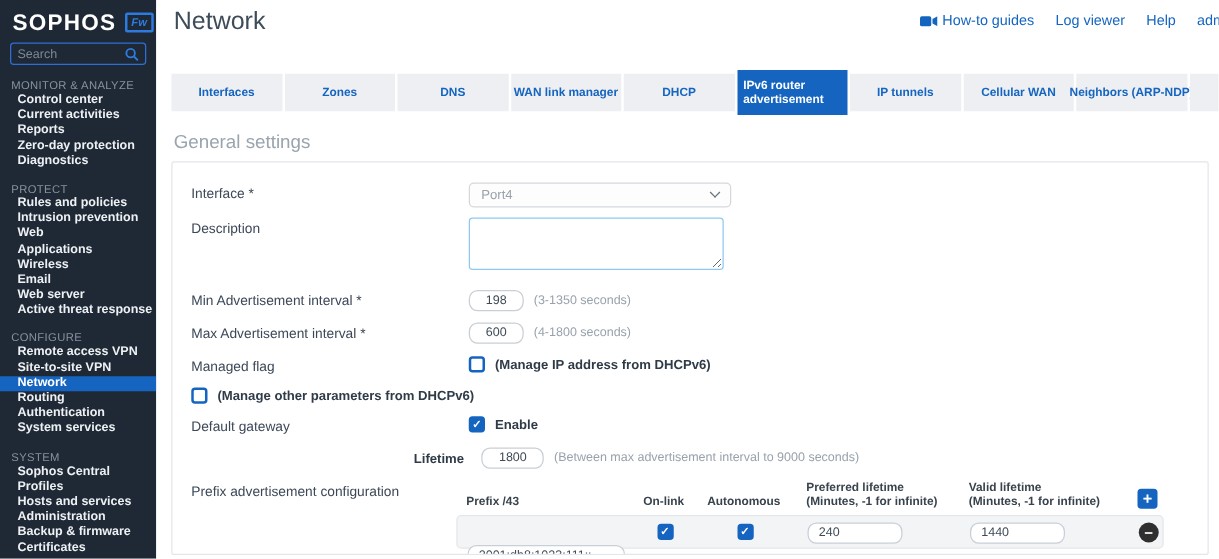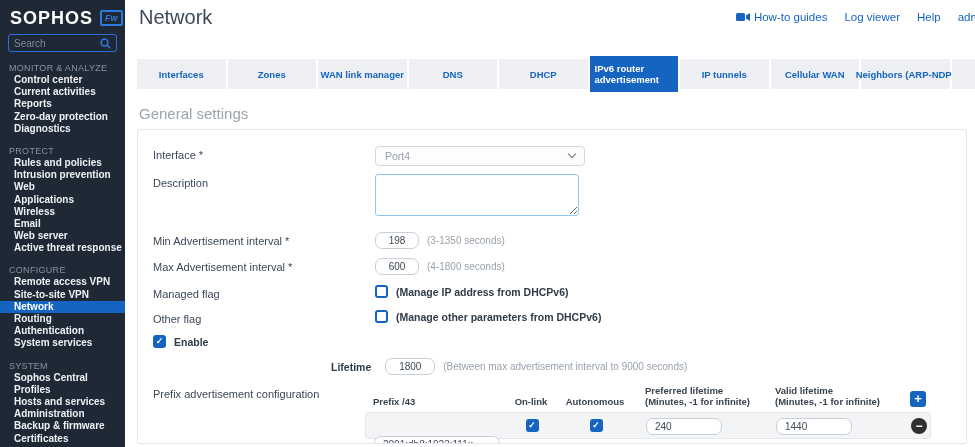--- a/index.html
+++ b/index.html
@@ -142,22 +142,22 @@
         </span>
         <span class="link">Log viewer</span>
         <span class="link">Help</span>
         <span class="link">admin</span>
       </div>
     </div>
 
     <div class="tabbar">
       <div class="tab">Interfaces</div>
       <div class="tab">Zones</div>
+      <div class="tab">DNS</div>
       <div class="tab">WAN link manager</div>
-      <div class="tab">DNS</div>
       <div class="tab">DHCP</div>
       <div class="tab active">IPv6 router advertisement</div>
       <div class="tab">IP tunnels</div>
       <div class="tab">Cellular WAN</div>
       <div class="tab">Neighbors (ARP-NDP)</div>
       <div class="tab filler"></div>
     </div>
 
     <div class="section-title">General settings</div>
 
@@ -198,28 +198,28 @@
 
       <div class="frow mb10">
         <div class="flabel">Managed flag</div>
         <div class="fctrl">
           <span class="cb"></span>
           <span class="caption">(Manage IP address from DHCPv6)</span>
         </div>
       </div>
 
       <div class="frow mb10">
-        <div class="flabel">Other flag</div>
         <div class="fctrl">
           <span class="cb"></span>
           <span class="caption">(Manage other parameters from DHCPv6)</span>
         </div>
       </div>
 
       <div class="frow mb10">
+        <div class="flabel">Default gateway</div>
         <div class="fctrl">
           <span class="cb checked"></span>
           <span class="caption">Enable</span>
         </div>
       </div>
 
       <div class="frow lifetime mb10">
         <div class="spacer"></div>
         <div class="fctrl">
           <span class="lif-label">Lifetime</span>

